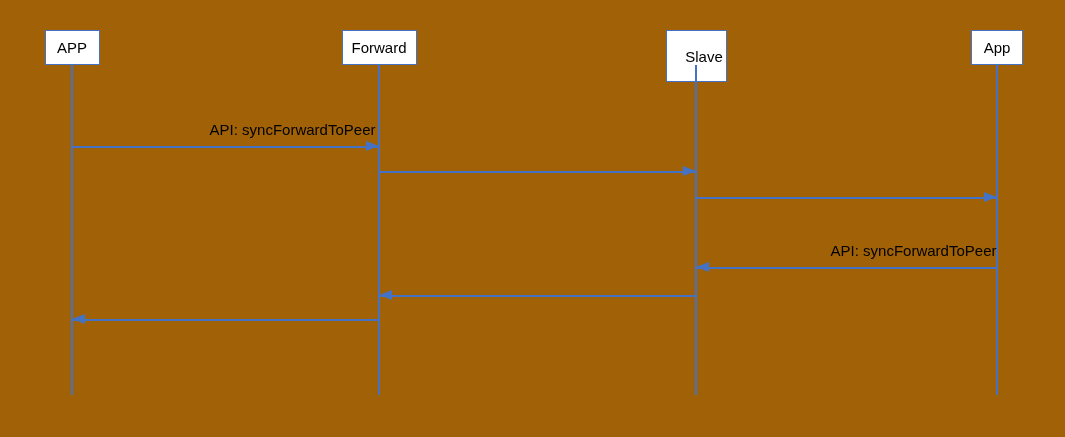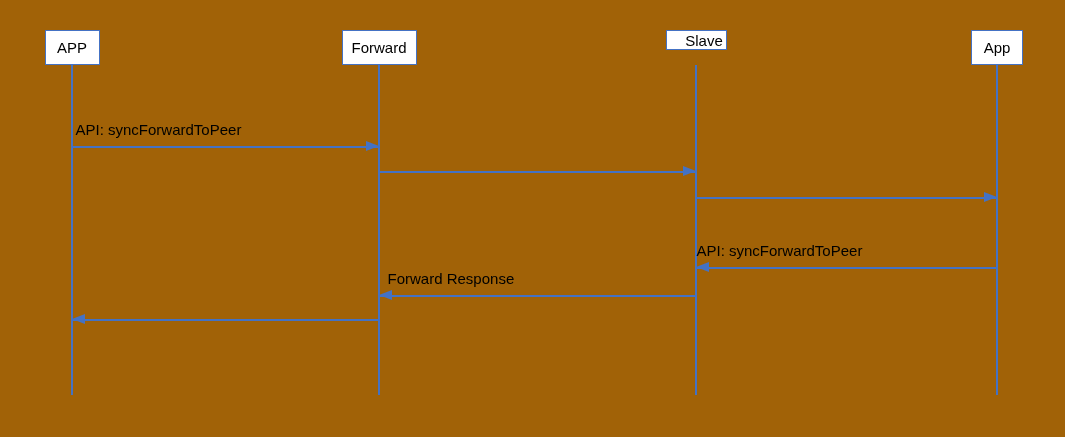--- a/index.html
+++ b/index.html
@@ -29,52 +29,51 @@
     height:1.5px;
     background:var(--line,#4472C4);
   }
   .msg-label{
     position:absolute;
     width:300px;
     height:20px;
     line-height:19px;
     font-size:15px;
     color:var(--text,#000);
-    text-align:left;
+    text-align:right;
     white-space:nowrap;
   }
   .arrowhead{
     position:absolute;
     width:0;height:0;
     border-top:5.5px solid transparent;
     border-bottom:5.5px solid transparent;
   }
   .arrowhead.dir-right{border-left:13px solid var(--line,#4472C4);}
   .arrowhead.dir-left{border-right:13px solid var(--line,#4472C4);}
 </style>
 </head>
 <body>
 
 <div class="stage" style="--line: #4472C4; --text: #000000; background: #a16207;">
     <div class="actor-box" style="left: 44.5px; top: 30px; width: 55px; height: 35px;">APP</div>
     <div class="lifeline" style="left: 71.25px; top: 65px; height: 330px;"></div>
     <div class="actor-box" style="left: 341.5px; top: 30px; width: 75px; height: 35px;">Forward</div>
     <div class="lifeline" style="left: 378.25px; top: 65px; height: 330px;"></div>
-    <div class="actor-box" style="left: 665.5px; top: 30px; width: 61px; height: 20px; padding-left: 16px;">Slave</div>
+    <div class="actor-box" style="left: 665.5px; top: 30px; width: 61px; height: 52px; padding-left: 16px;">Slave</div>
     <div class="lifeline" style="left: 695.25px; top: 65px; height: 330px;"></div>
     <div class="actor-box" style="left: 971px; top: 30px; width: 52px; height: 35px;">App</div>
     <div class="lifeline" style="left: 996.25px; top: 65px; height: 330px;"></div>
     <div class="msg-line" style="left: 72px; top: 146.25px; width: 307px;"></div>
     <div class="arrowhead dir-right" style="left: 366px; top: 141px;"></div>
     <div class="msg-label" style="left: 75.5px; top: 120px;">API: syncForwardToPeer</div>
     <div class="msg-line" style="left: 379px; top: 171.25px; width: 317px;"></div>
     <div class="arrowhead dir-right" style="left: 683px; top: 166px;"></div>
     <div class="msg-line" style="left: 696px; top: 197.25px; width: 301px;"></div>
     <div class="arrowhead dir-right" style="left: 984px; top: 192px;"></div>
     <div class="msg-line" style="left: 696px; top: 267.25px; width: 301px;"></div>
     <div class="arrowhead dir-left" style="left: 696px; top: 262px;"></div>
     <div class="msg-label" style="left: 696.5px; top: 241px;">API: syncForwardToPeer</div>
     <div class="msg-line" style="left: 379px; top: 295.25px; width: 317px;"></div>
     <div class="arrowhead dir-left" style="left: 379px; top: 290px;"></div>
-    <div class="msg-label" style="left: 387.5px; top: 269px;">Forward Response</div>
     <div class="msg-line" style="left: 72px; top: 319.25px; width: 307px;"></div>
     <div class="arrowhead dir-left" style="left: 72px; top: 314px;"></div>
   </div>
 
 </body></html>

